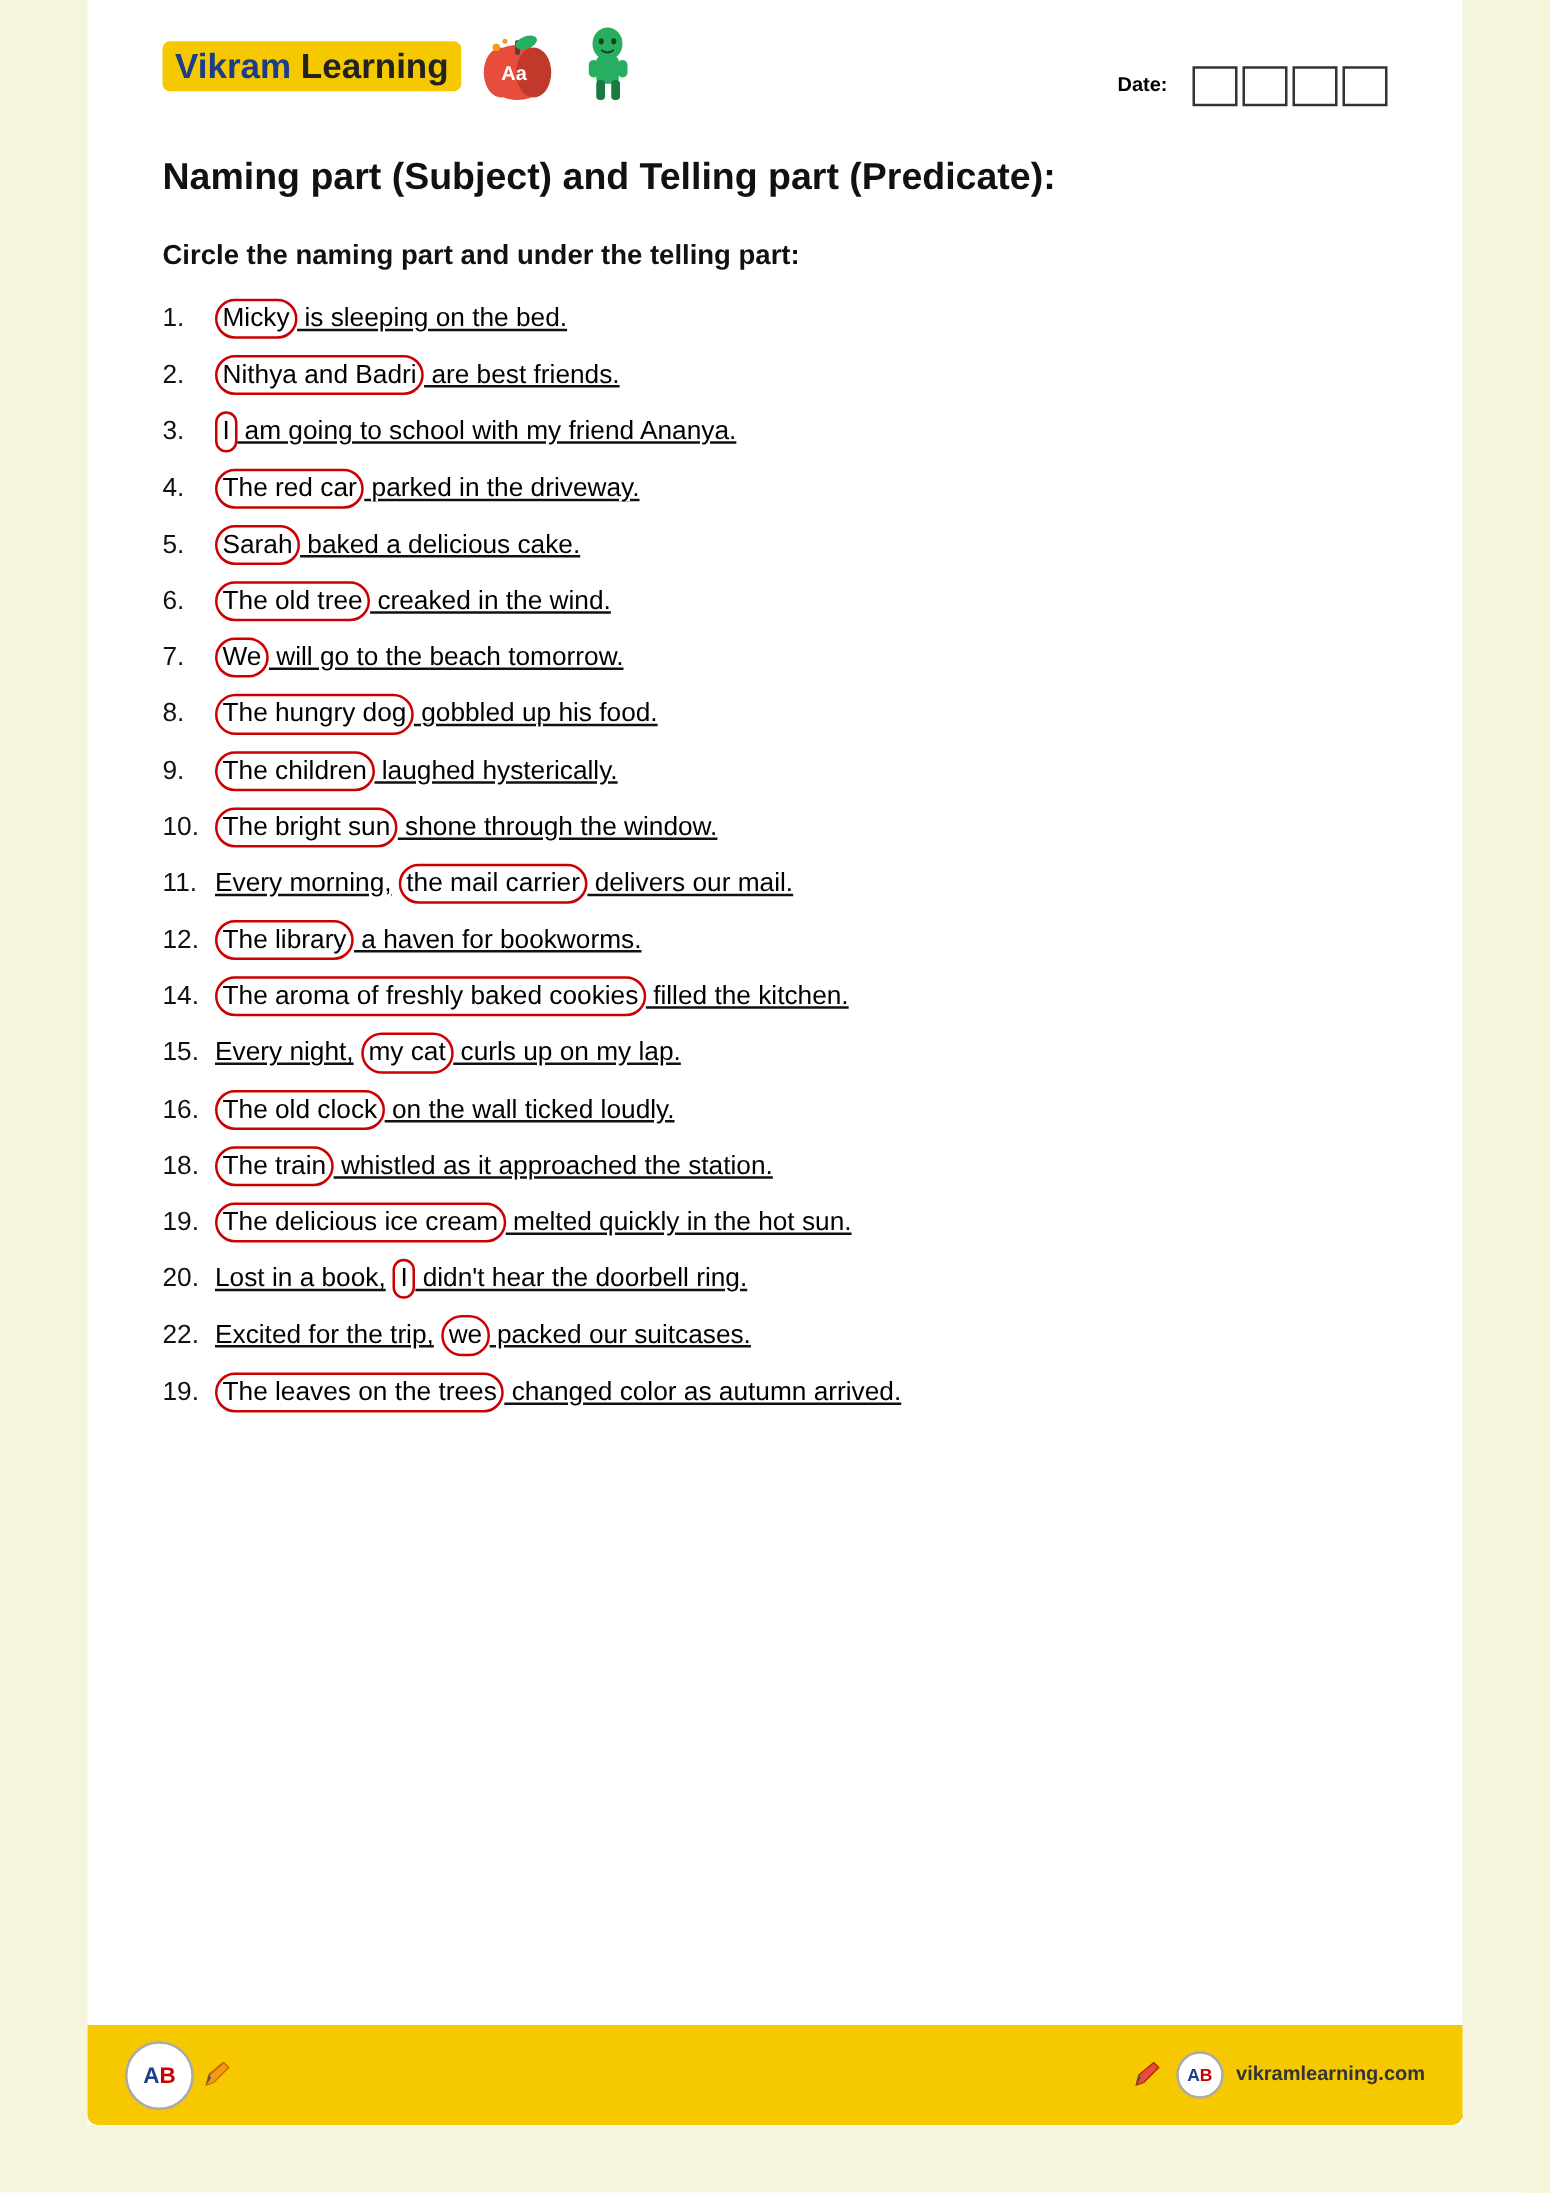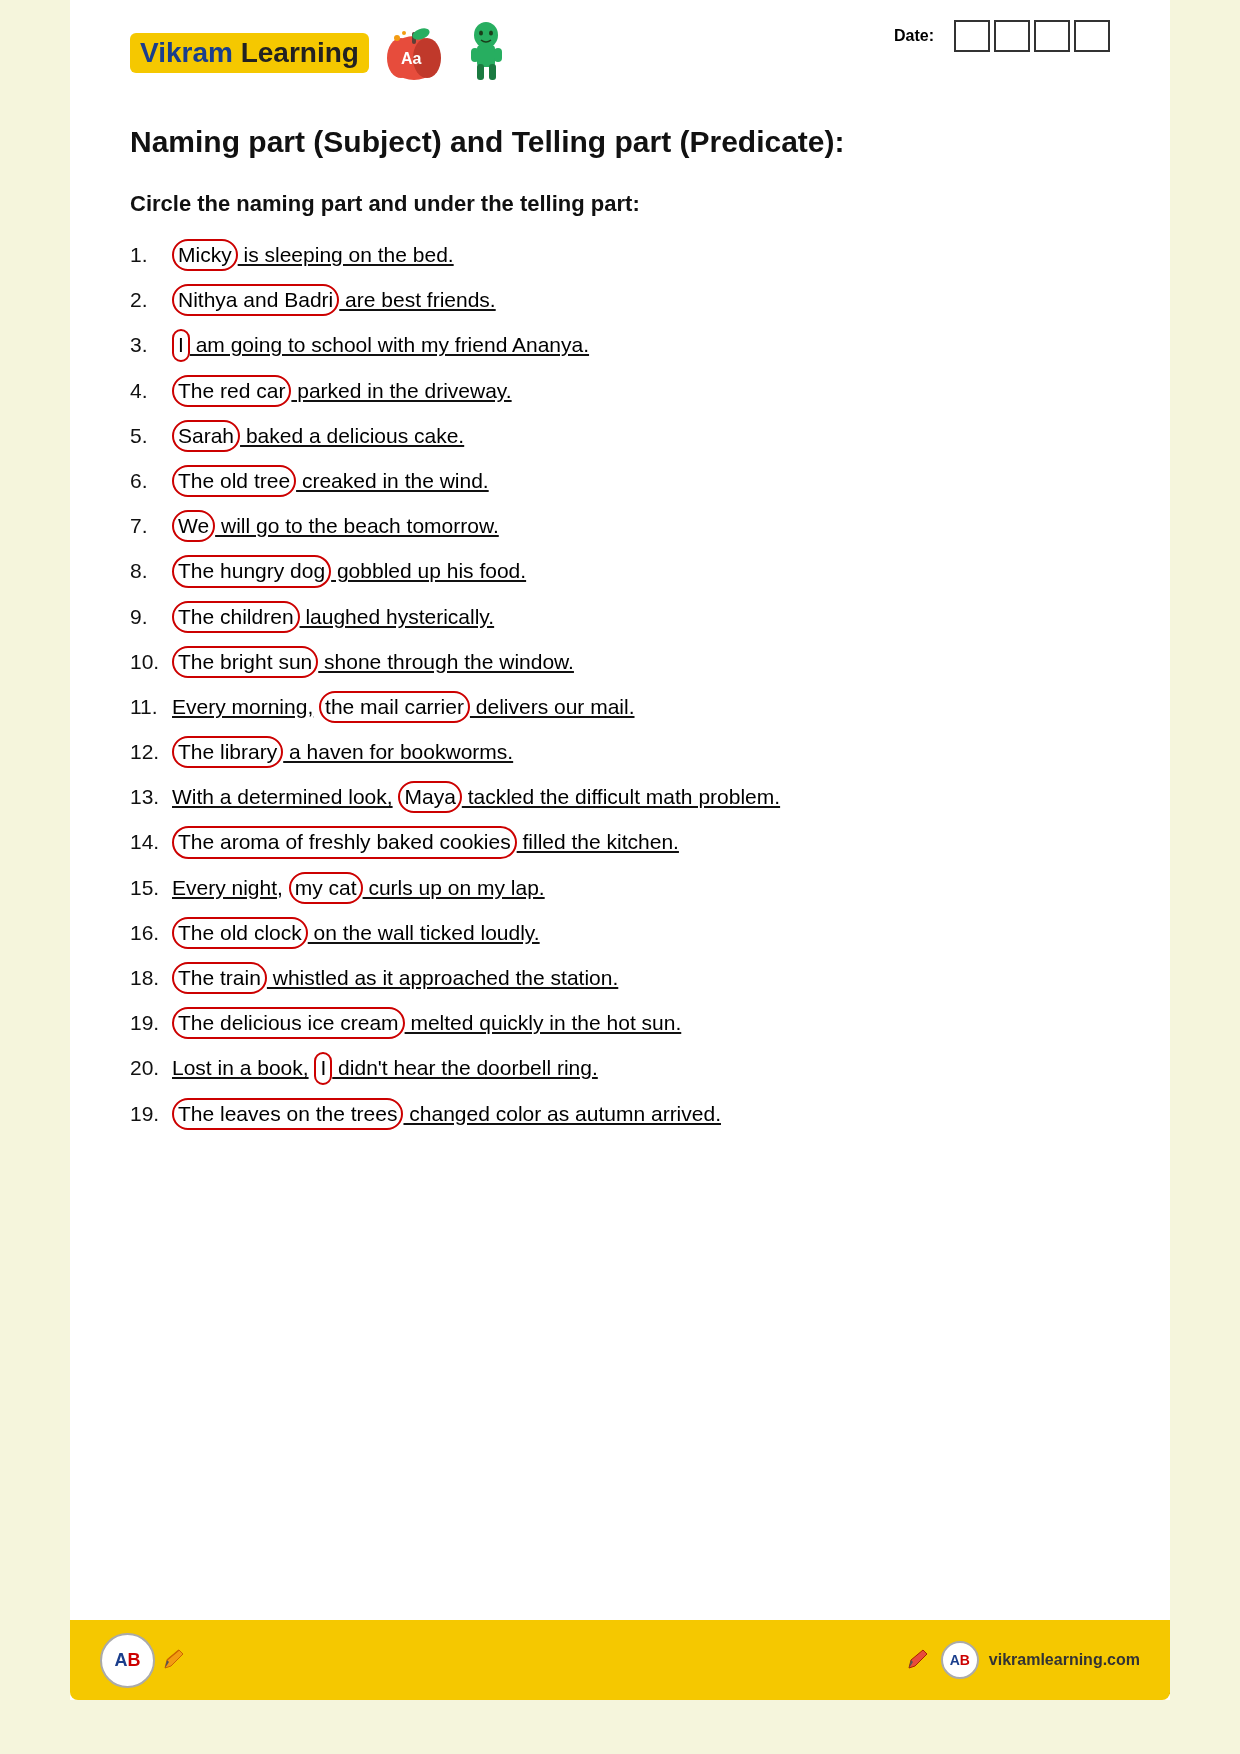--- a/index.html
+++ b/index.html
@@ -15,21 +15,21 @@
       background: white;
       width: 1100px;
       margin: 0 auto;
       min-height: 1700px;
       padding: 20px 60px 80px 60px;
       position: relative;
     }
     
     .header {
       display: flex;
-      align-items: flex-start;
+      align-items: flex-end;
       justify-content: space-between;
       padding-bottom: 10px;
       margin-bottom: 10px;
     }
     .logo-block {
       display: flex;
       align-items: center;
       gap: 10px;
     }
     .logo-vikram {
@@ -301,26 +301,20 @@
       </span>
     </li>
 
     <li>
       <span class="item-num">12.</span>
       <span class="item-text">
         <span class="c">The library</span><u> a haven for bookworms.</u>
       </span>
     </li>
 
-    <li>
-      <span class="item-num">13.</span>
-      <span class="item-text">
-        <u>With a determined look,</u> <span class="c">Maya</span><u> tackled the difficult math problem.</u>
-      </span>
-    </li>
 
     <li>
       <span class="item-num">14.</span>
       <span class="item-text">
         <span class="c">The aroma of freshly baked cookies</span><u> filled the kitchen.</u>
       </span>
     </li>
 
     <li>
       <span class="item-num">15.</span>
@@ -352,20 +346,26 @@
     </li>
 
     <li>
       <span class="item-num">20.</span>
       <span class="item-text">
         <u>Lost in a book,</u> <span class="c">I</span><u> didn't hear the doorbell ring.</u>
       </span>
     </li>
 
 
+    <li>
+      <span class="item-num">22.</span>
+      <span class="item-text">
+        <u>Excited for the trip,</u> <span class="c">we</span><u> packed our suitcases.</u>
+      </span>
+    </li>
 
     <li>
       <span class="item-num">19.</span>
       <span class="item-text">
         <span class="c">The leaves on the trees</span><u> changed color as autumn arrived.</u>
       </span>
     </li>
 
 
   </ol>

